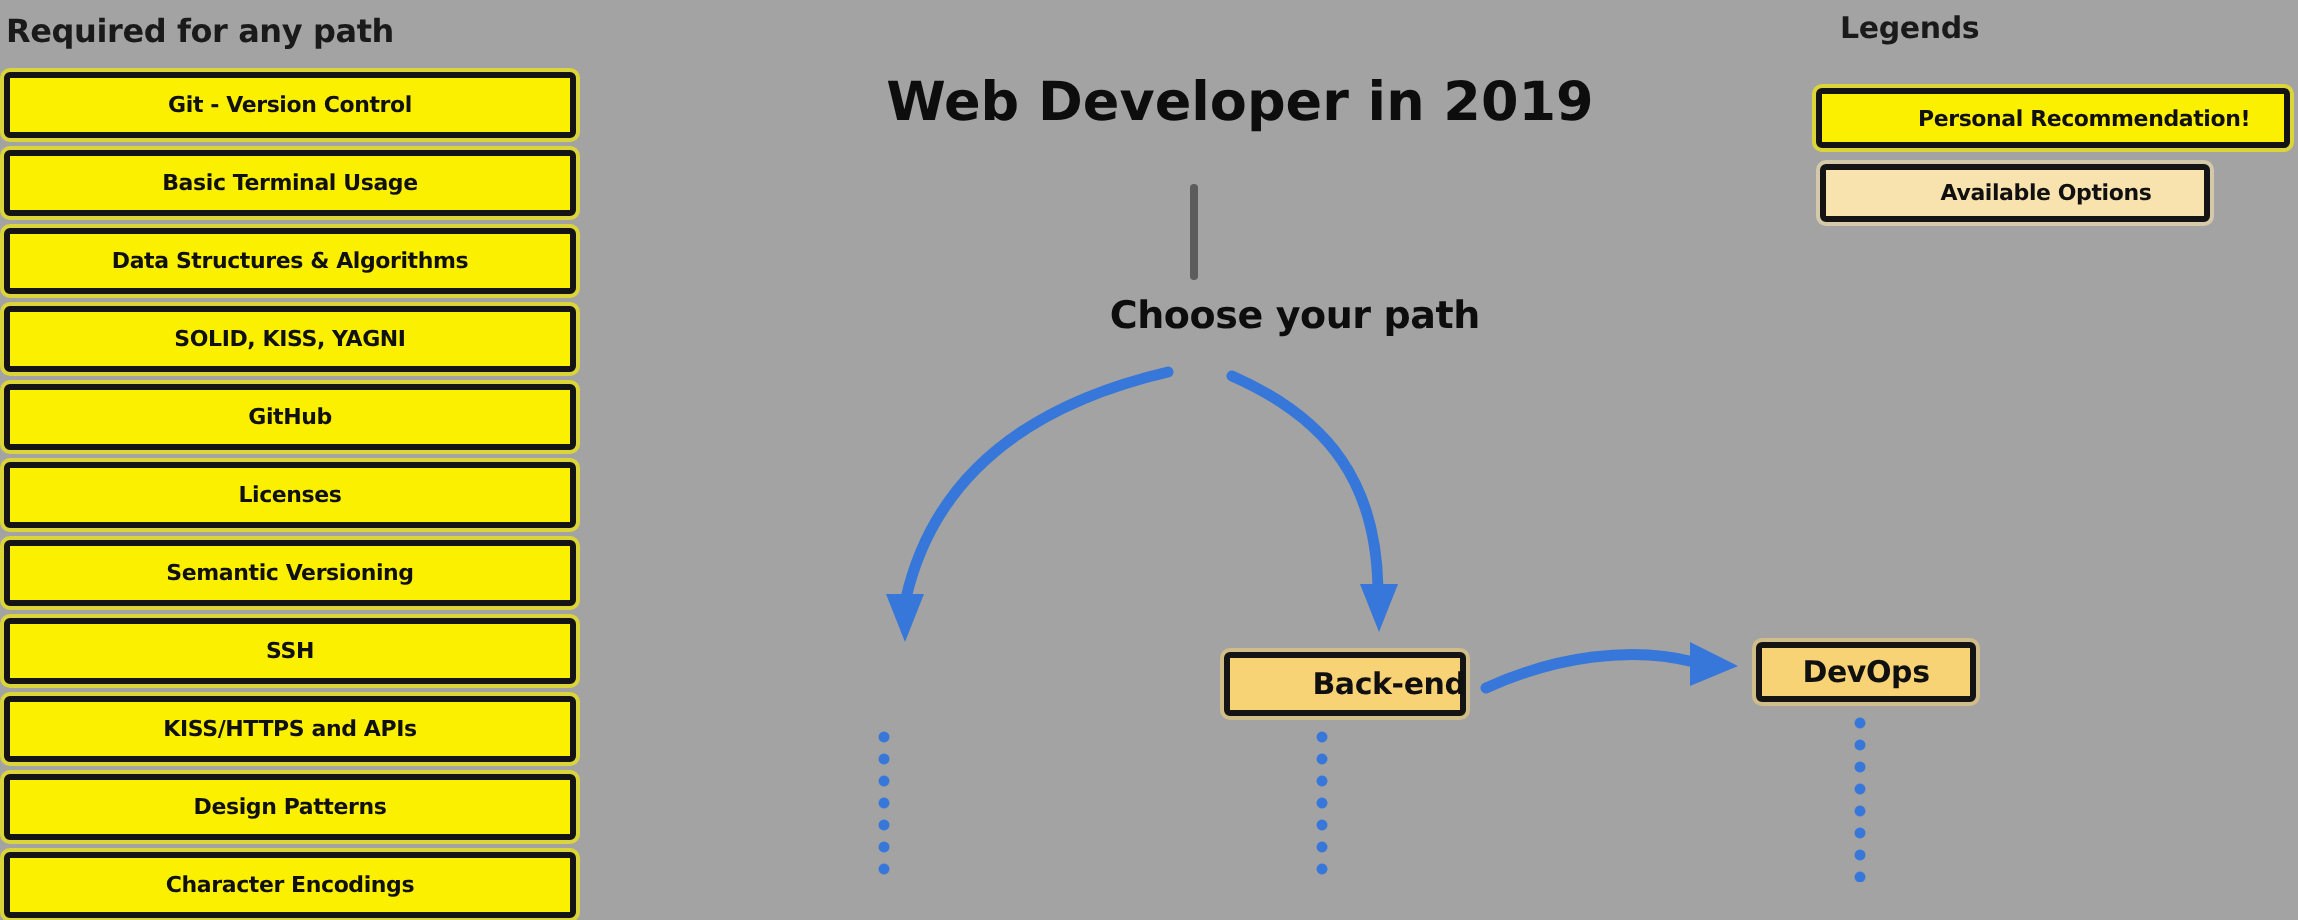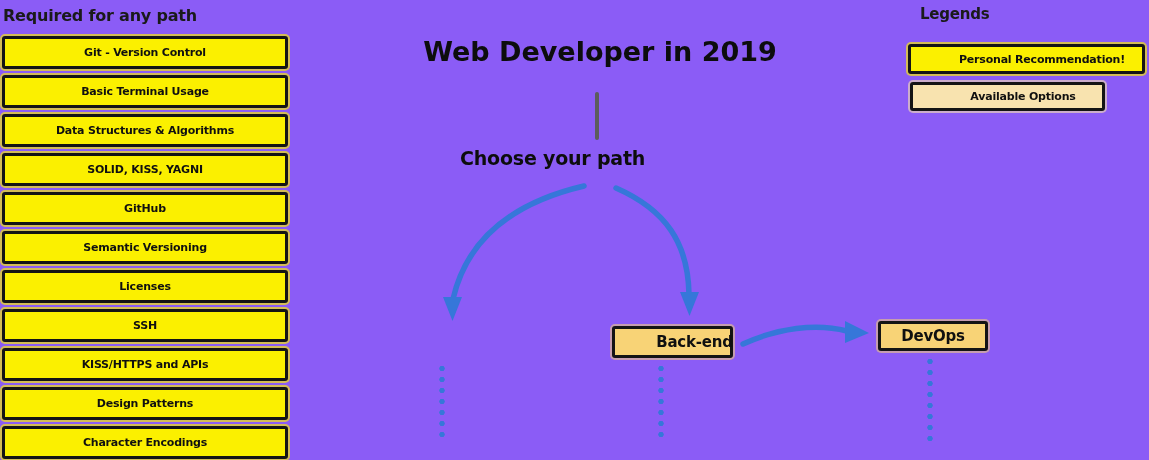--- a/index.html
+++ b/index.html
@@ -7,21 +7,21 @@
     --gold:#F8D376;
     --tan:#F8E3AF;
     --blue:#3677D9;
     --gray:#5C5C5C;
     --ink:#141414;
   }
   html,body{margin:0;padding:0;background:#ffffff;}
   .canvas{
     position:relative;
     width:1149px;height:460px;
-    background:#8b5cf6;
+    background:#a3a3a3;
     font-family:"DejaVu Sans","Liberation Sans",sans-serif;
     color:#111;
     overflow:hidden;
   }
   .section-header{
     position:absolute;
     font-size:16px;font-weight:bold;letter-spacing:-0.2px;color:#1a1a1a;
     white-space:nowrap;
   }
   .required-header{left:3px;top:6px;}
@@ -40,31 +40,31 @@
   .gold{background:var(--gold);box-shadow:0 0 0 2px rgba(248,211,118,.55);}
   .tan{background:var(--tan);box-shadow:0 0 0 2px rgba(248,227,175,.6);}
 
   .req-list{
     position:absolute;left:2px;top:36px;width:286px;height:423px;
     display:flex;flex-direction:column;justify-content:space-between;
   }
   .req-item{width:286px;height:33px;}
 
   .page-title{
-    position:absolute;left:360px;top:36px;width:480px;
+    position:absolute;left:380px;top:36px;width:480px;
     text-align:center;font-size:27px;font-weight:bold;letter-spacing:0px;
     color:#0d0d0d;white-space:nowrap;
   }
   .connector-line{
     position:absolute;left:595px;top:92px;width:4px;height:48px;
     background:var(--gray);border-radius:2px;
   }
   .choose-label{
     position:absolute;left:460px;top:147px;width:280px;
-    text-align:left;font-size:19px;font-weight:bold;letter-spacing:-0.2px;
+    text-align:right;font-size:19px;font-weight:bold;letter-spacing:-0.2px;
     color:#0d0d0d;white-space:nowrap;
   }
 
   .arrows{position:absolute;left:0;top:0;width:1149px;height:460px;pointer-events:none;}
   .arrows path{fill:none;stroke:var(--blue);stroke-width:5.5;stroke-linecap:round;}
   .arrows polygon{fill:var(--blue);}
 
   .path-node{position:absolute;font-size:15px;}
   .node-frontend{left:375px;top:326px;width:131px;height:32px;}
   .node-backend{left:612px;top:326px;width:121px;height:32px;padding-left:44px;}
@@ -90,22 +90,22 @@
 
 <div class="canvas">
 
   <div class="section-header required-header">Required for any path</div>
   <div class="req-list">
     <div class="box yellow req-item">Git - Version Control</div>
     <div class="box yellow req-item">Basic Terminal Usage</div>
     <div class="box yellow req-item">Data Structures &amp; Algorithms</div>
     <div class="box yellow req-item">SOLID, KISS, YAGNI</div>
     <div class="box yellow req-item">GitHub</div>
+    <div class="box yellow req-item">Licenses</div>
     <div class="box yellow req-item">Semantic Versioning</div>
-    <div class="box yellow req-item">Licenses</div>
     <div class="box yellow req-item">SSH</div>
     <div class="box yellow req-item">KISS/HTTPS and APIs</div>
     <div class="box yellow req-item">Design Patterns</div>
     <div class="box yellow req-item">Character Encodings</div>
   </div>
 
   <div class="page-title">Web Developer in 2019</div>
   <div class="connector-line"></div>
   <div class="choose-label">Choose your path</div>
 

